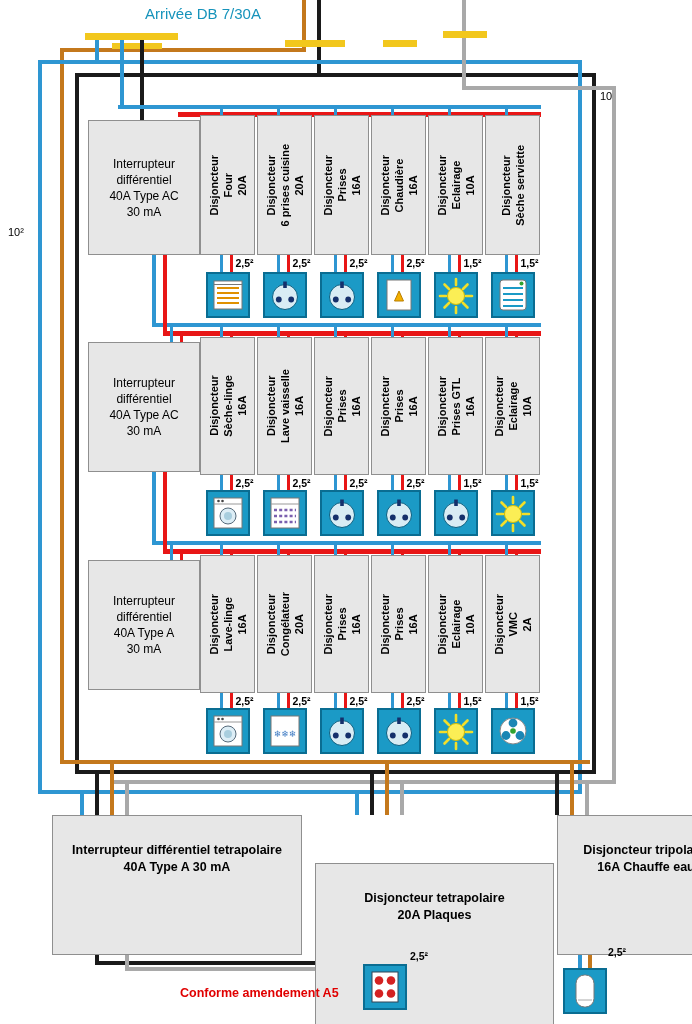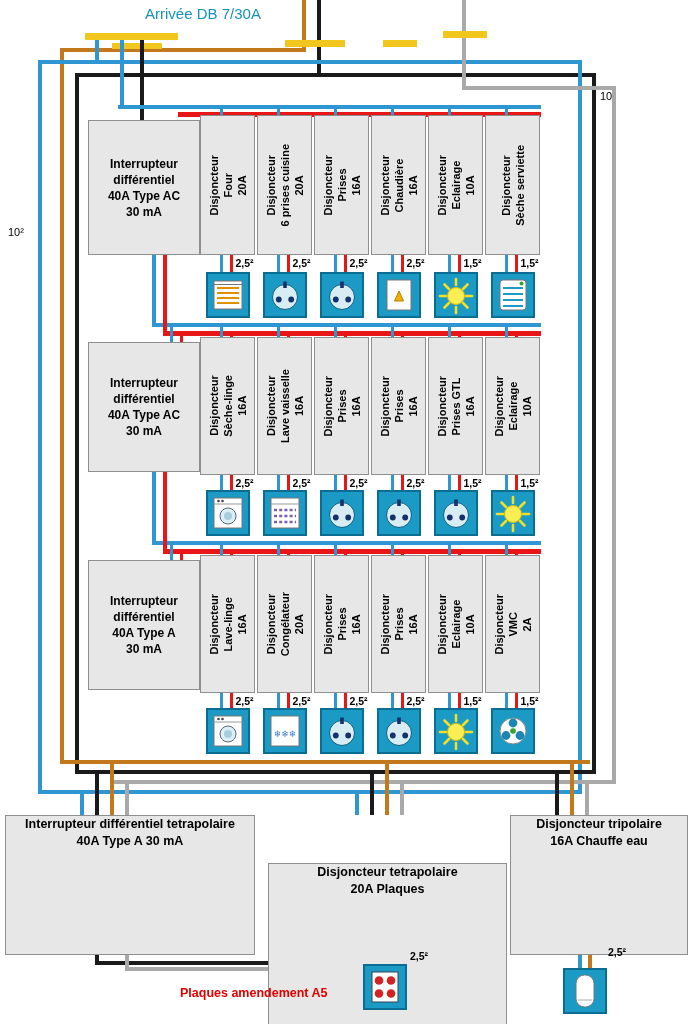--- a/index.html
+++ b/index.html
@@ -8,26 +8,26 @@
   .layer{position:absolute;left:0;top:0;width:100%;height:100%;}
   .wire{position:absolute;}
   .title{position:absolute;left:145px;top:5px;font-size:15px;color:#1693bb;white-space:nowrap;}
   .note{position:absolute;right:6px;top:4px;font-size:12px;line-height:15px;color:#7d2b1e;
         text-align:right;white-space:pre-line;}
   .gauge{position:absolute;font-size:11px;color:#000;}
   .gauge-left{left:8px;top:226px;}
   .gauge-right{left:600px;top:90px;}
   .diff,.breaker,.bblock{position:absolute;background:#e7e7e7;border:1px solid #8f8f8f;box-sizing:border-box;}
   .diff{display:flex;align-items:center;justify-content:center;text-align:center;
-        font-weight:bold;font-size:12px;line-height:16px;white-space:pre-line;}
+        font-weight:normal;font-size:12px;line-height:16px;white-space:pre-line;}
   .breaker{display:flex;align-items:center;justify-content:center;}
   .vtxt{writing-mode:vertical-rl;transform:rotate(180deg);font-weight:bold;font-size:11px;
         line-height:14px;white-space:pre-line;text-align:center;}
   .bblock{text-align:center;font-weight:bold;font-size:12.5px;line-height:17px;
-          white-space:pre-line;}
+          padding-top:26px;white-space:pre-line;margin-left:47px;}
   .wlabel{position:absolute;font-size:10.5px;font-weight:bold;white-space:nowrap;}
   .appliance{position:absolute;width:44px;height:46px;background:#1b9ac6;border:2px solid #0a6d92;box-sizing:border-box;}
   .appliance svg{display:block;width:40px;height:42px;}
   .credit{position:absolute;left:5px;top:1025px;font-size:12px;color:#111;}
   .conformity{position:absolute;left:180px;top:986px;font-size:12.5px;font-weight:bold;color:#e00000;}
 </style>
 </head>
 <body>
 
 <div class="canvas">
@@ -483,14 +483,14 @@
       </div>
       <div class="wlabel" style="left: 608px; top: 946px;">2,5²</div>
       <div class="appliance" style="left: 563px; top: 968px;">
         <svg viewBox="0 0 40 42" width="40" height="42" xmlns="http://www.w3.org/2000/svg">
           <rect x="11" y="5" width="18" height="32" rx="8.5" fill="#ffffff" stroke="#777777"></rect>
           <line x1="13" y1="30" x2="27" y2="30" stroke="#aaaaaa"></line>
         </svg>
       </div>
     </div>
   <div class="credit">CARMINAS 26/11/2015</div>
-  <div class="conformity">Plaques amendement A5</div>
+  <div class="conformity">Conforme amendement A5</div>
 </div>
 
 </body></html>

